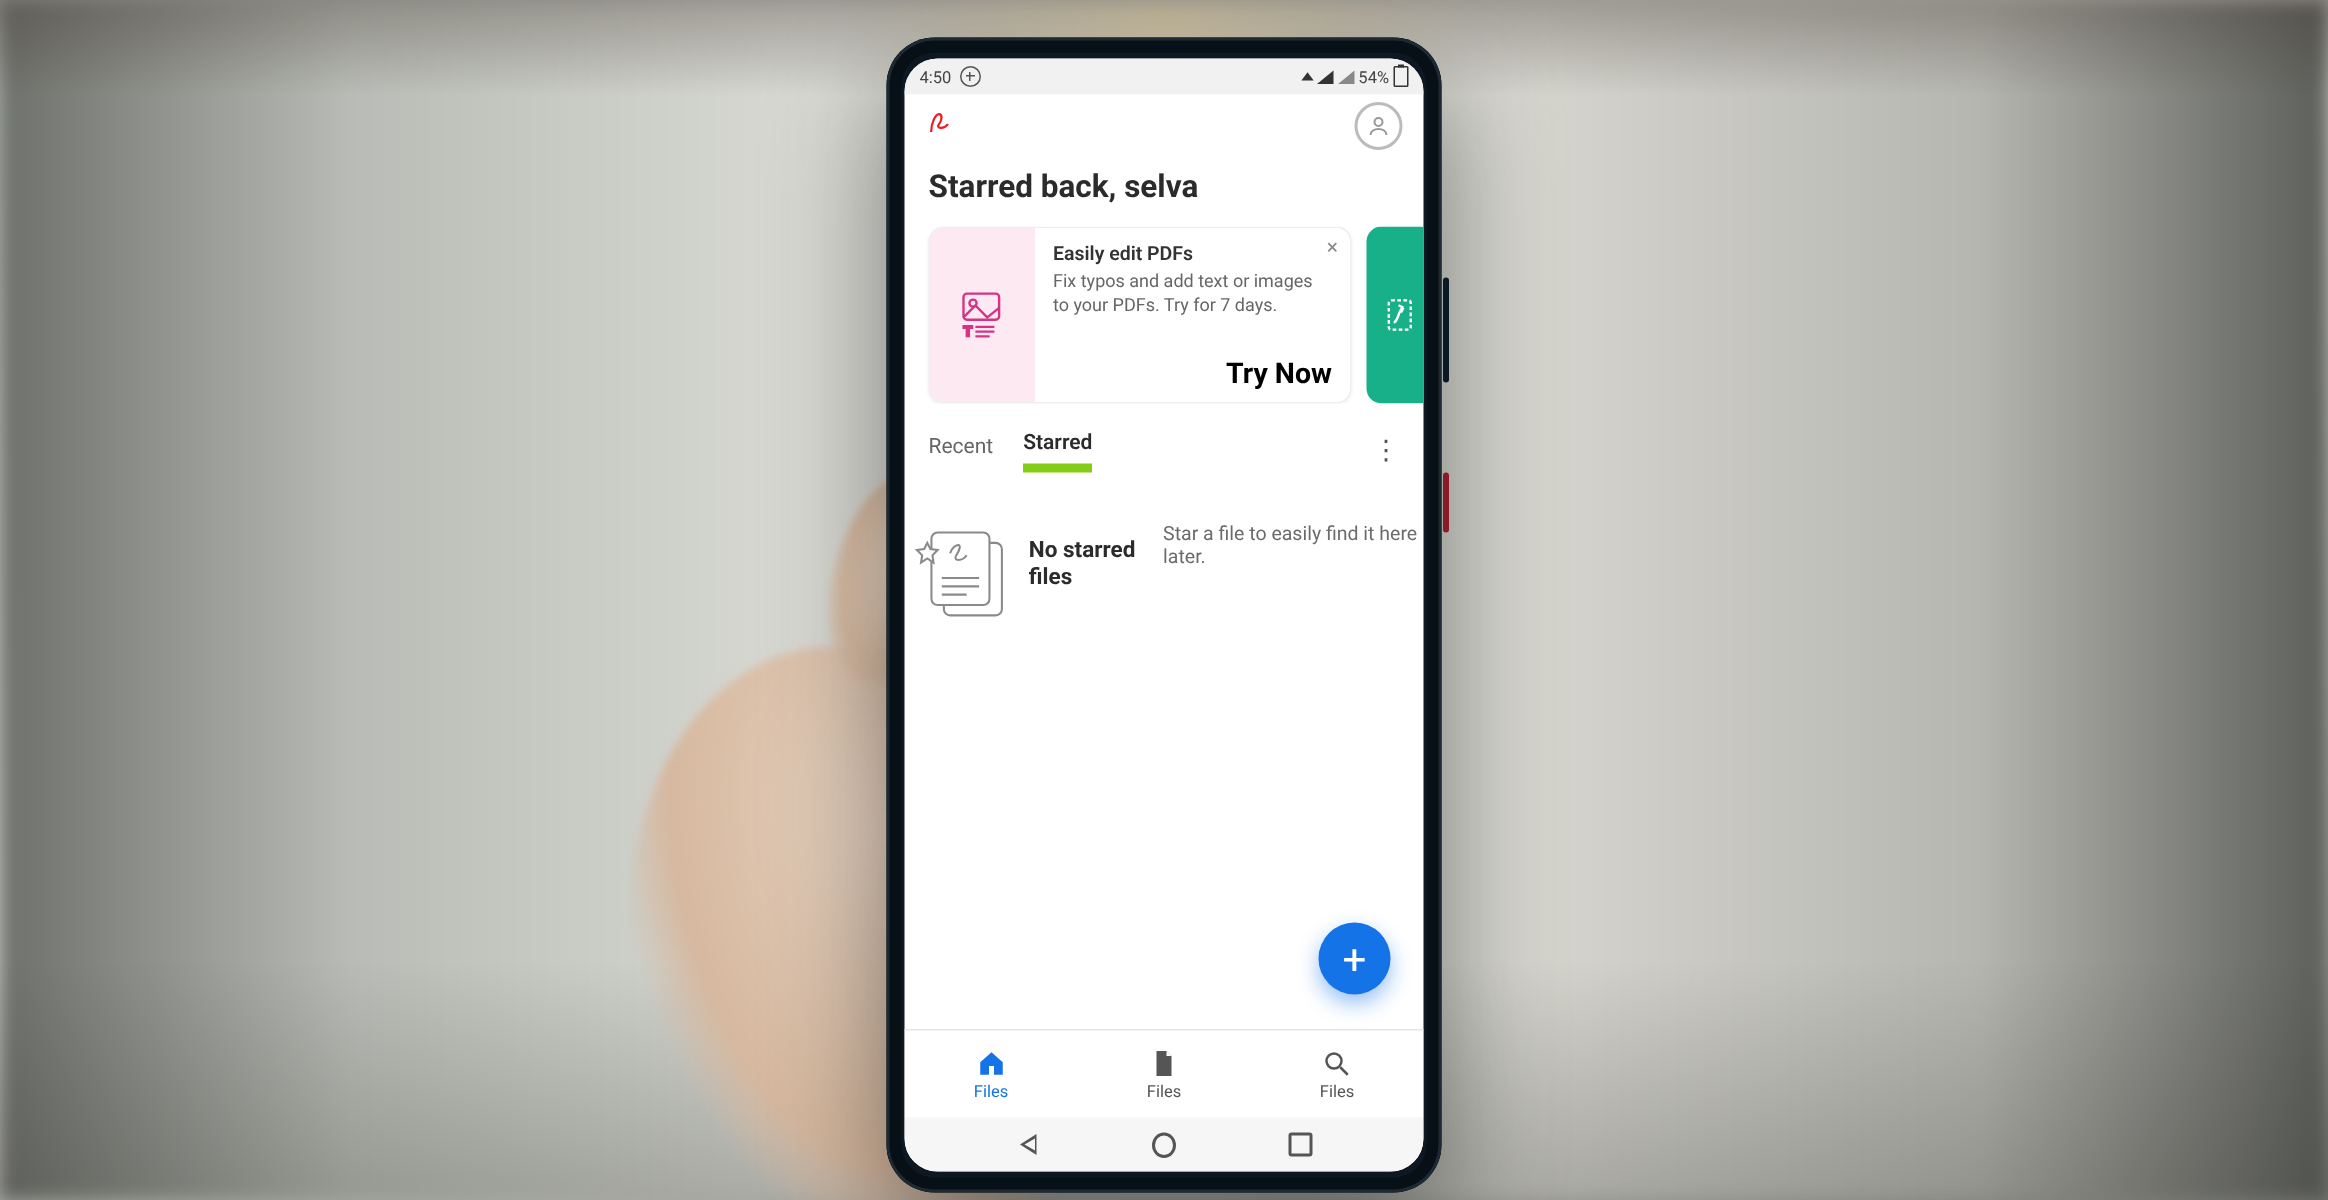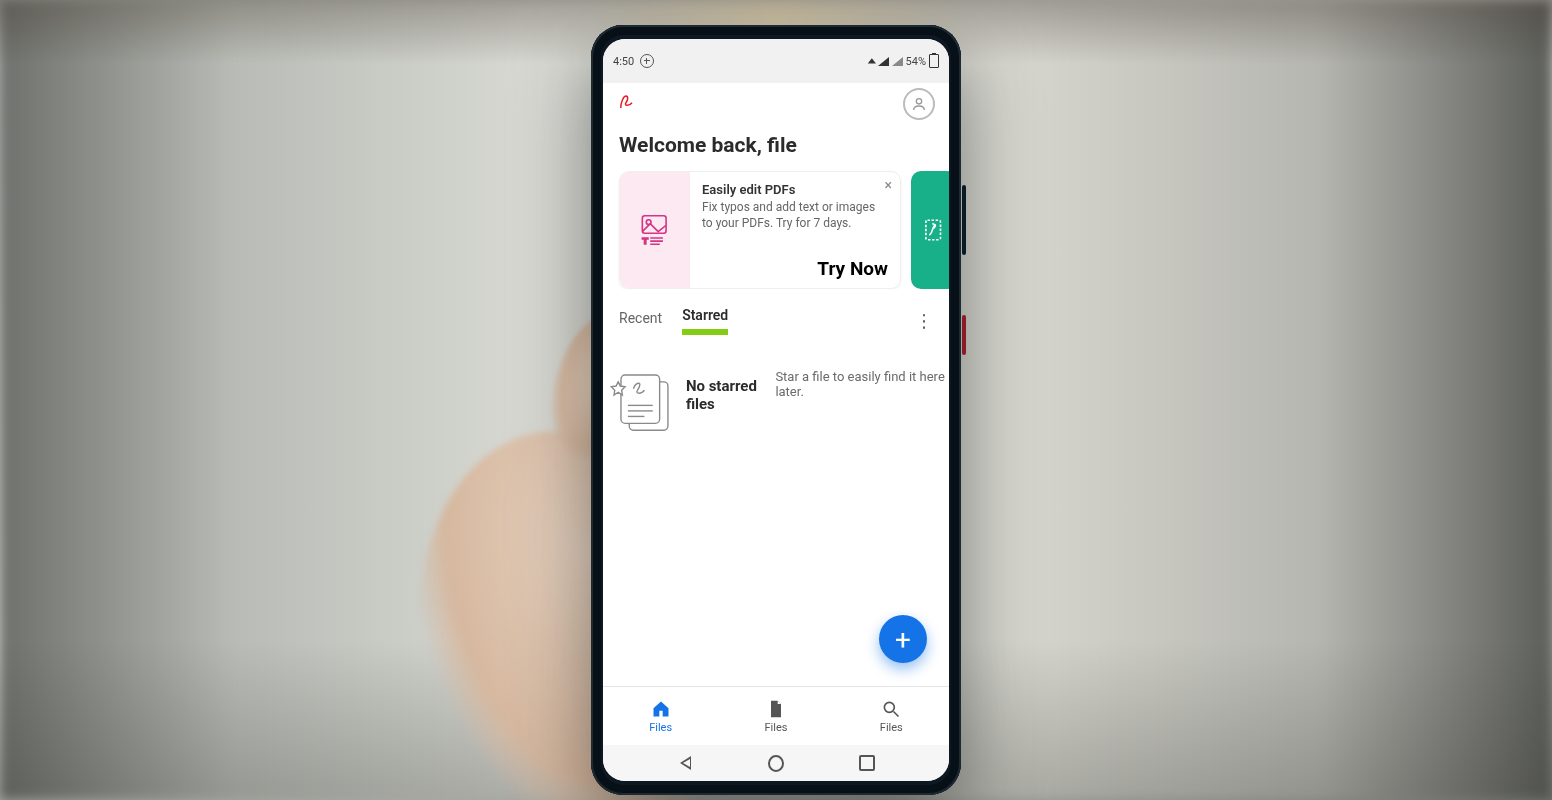--- a/index.html
+++ b/index.html
@@ -54,21 +54,21 @@
   .side-btn.b2{top:290px;height:40px;background:#8a1a28;}
   .screen{
     position:absolute;left:12px;right:12px;top:14px;bottom:14px;
     background:#fff;border-radius:22px;overflow:hidden;
     display:flex;flex-direction:column;
   }
 
   
   .status-bar{
     height:16px;background:#f1f1f1;display:flex;align-items:center;
-    padding:14px 10px;font-size:11px;color:#444;justify-content:space-between;
+    padding:4px 10px;font-size:11px;color:#444;justify-content:space-between;
   }
   .status-left{display:flex;align-items:center;gap:6px;}
   .plus-circ{width:12px;height:12px;border:1px solid #555;border-radius:50%;position:relative;}
   .plus-circ::before,.plus-circ::after{content:"";position:absolute;background:#555;}
   .plus-circ::before{width:6px;height:1px;top:5px;left:3px;}
   .plus-circ::after{width:1px;height:6px;top:3px;left:5px;}
   .status-right{display:flex;align-items:center;gap:3px;}
   .wifi::before{content:"▾";transform:scaleX(1.5) rotate(180deg);display:inline-block;font-size:11px;color:#333;}
   .sig{width:0;height:0;border-style:solid;border-width:0 0 9px 11px;border-color:transparent transparent #333 transparent;}
   .batt{width:8px;height:12px;border:1px solid #333;border-radius:1px;position:relative;}
@@ -179,21 +179,21 @@
         </svg>
       </span>
       <span class="avatar">
         <svg viewBox="0 0 24 24" fill="none" stroke="#999" stroke-width="2">
           <circle cx="12" cy="8" r="4"></circle>
             <path d="M4 21c0-4 4-6 8-6s8 2 8 6"></path>
         </svg>
       </span>
     </div>
 
-    <div class="headline">Welcome back, file</div>
+    <div class="headline">Starred back, selva</div>
 
     <div class="promo-row">
       <div class="promo-card">
         <div class="promo-thumb">
           <svg viewBox="0 0 48 48" fill="none" stroke="#d63384" stroke-width="2">
             <rect x="8" y="6" width="30" height="22" rx="3"></rect>
             <circle cx="16" cy="14" r="3"></circle>
             <path d="M8 26 L18 16 L28 26 L38 18"></path>
             <text x="8" y="42" font-size="12" fill="#d63384" font-family="Arial" font-weight="bold">T</text>
             <line x1="18" y1="34" x2="34" y2="34"></line>

